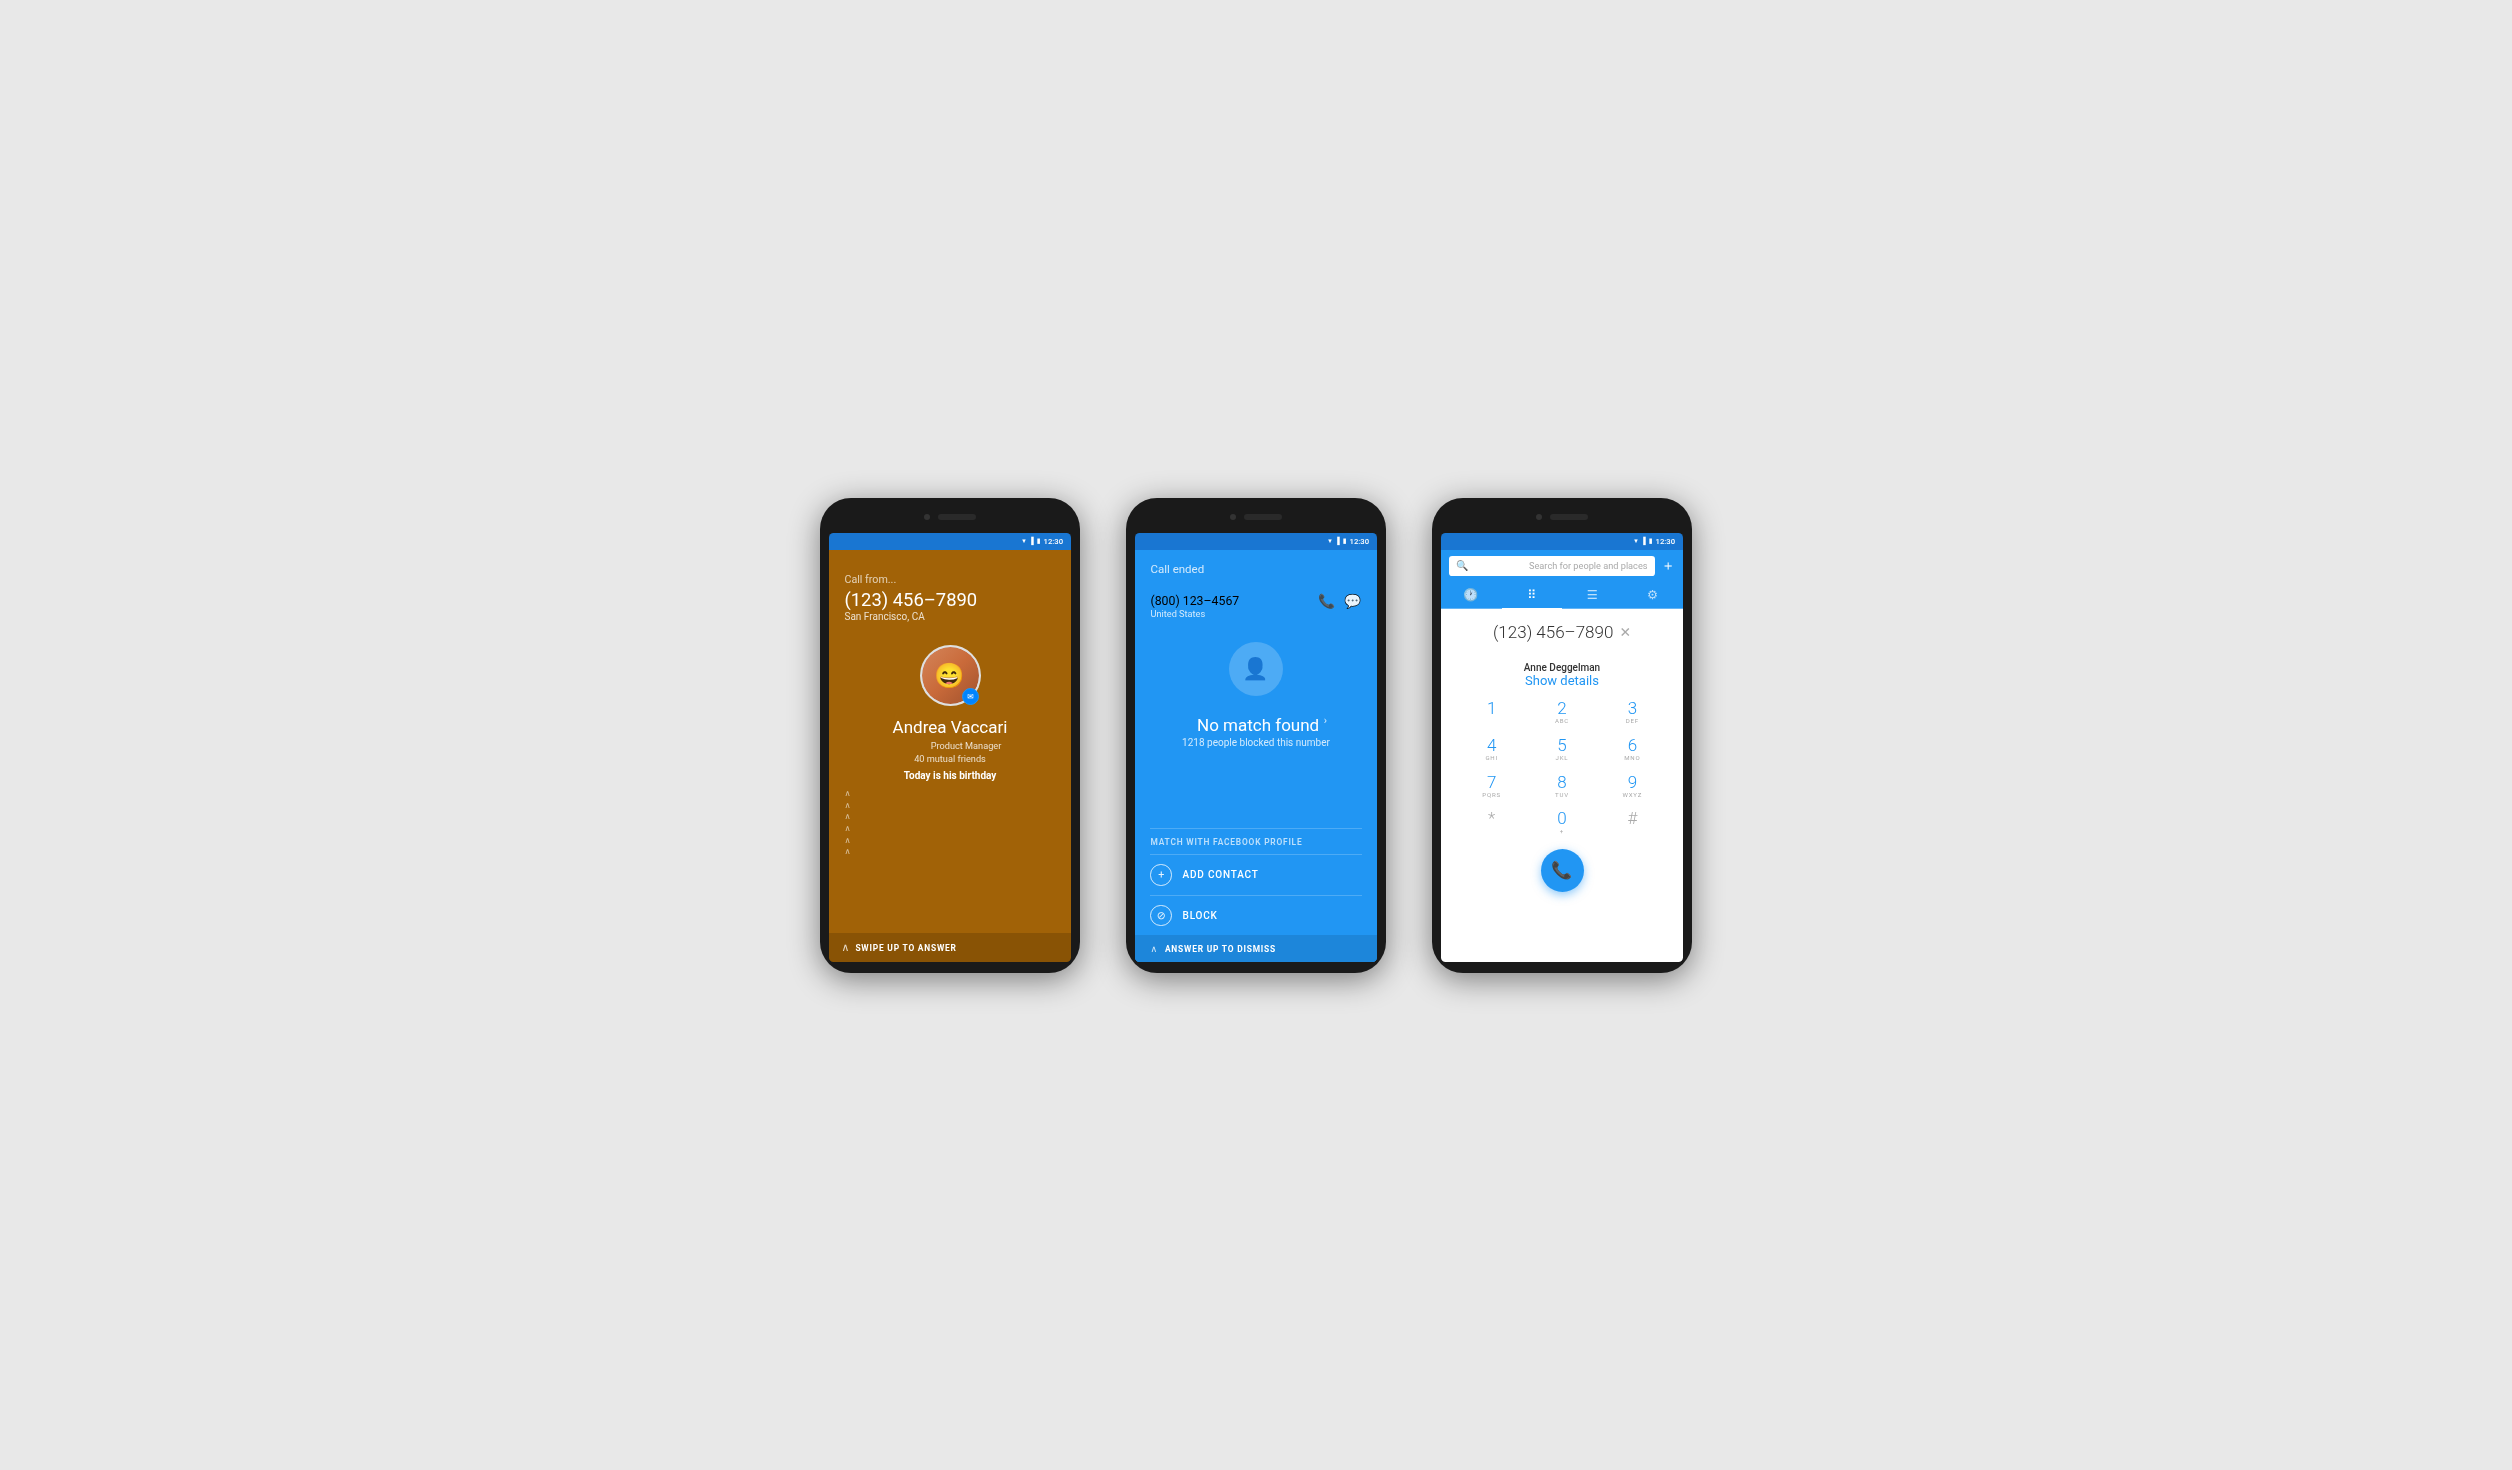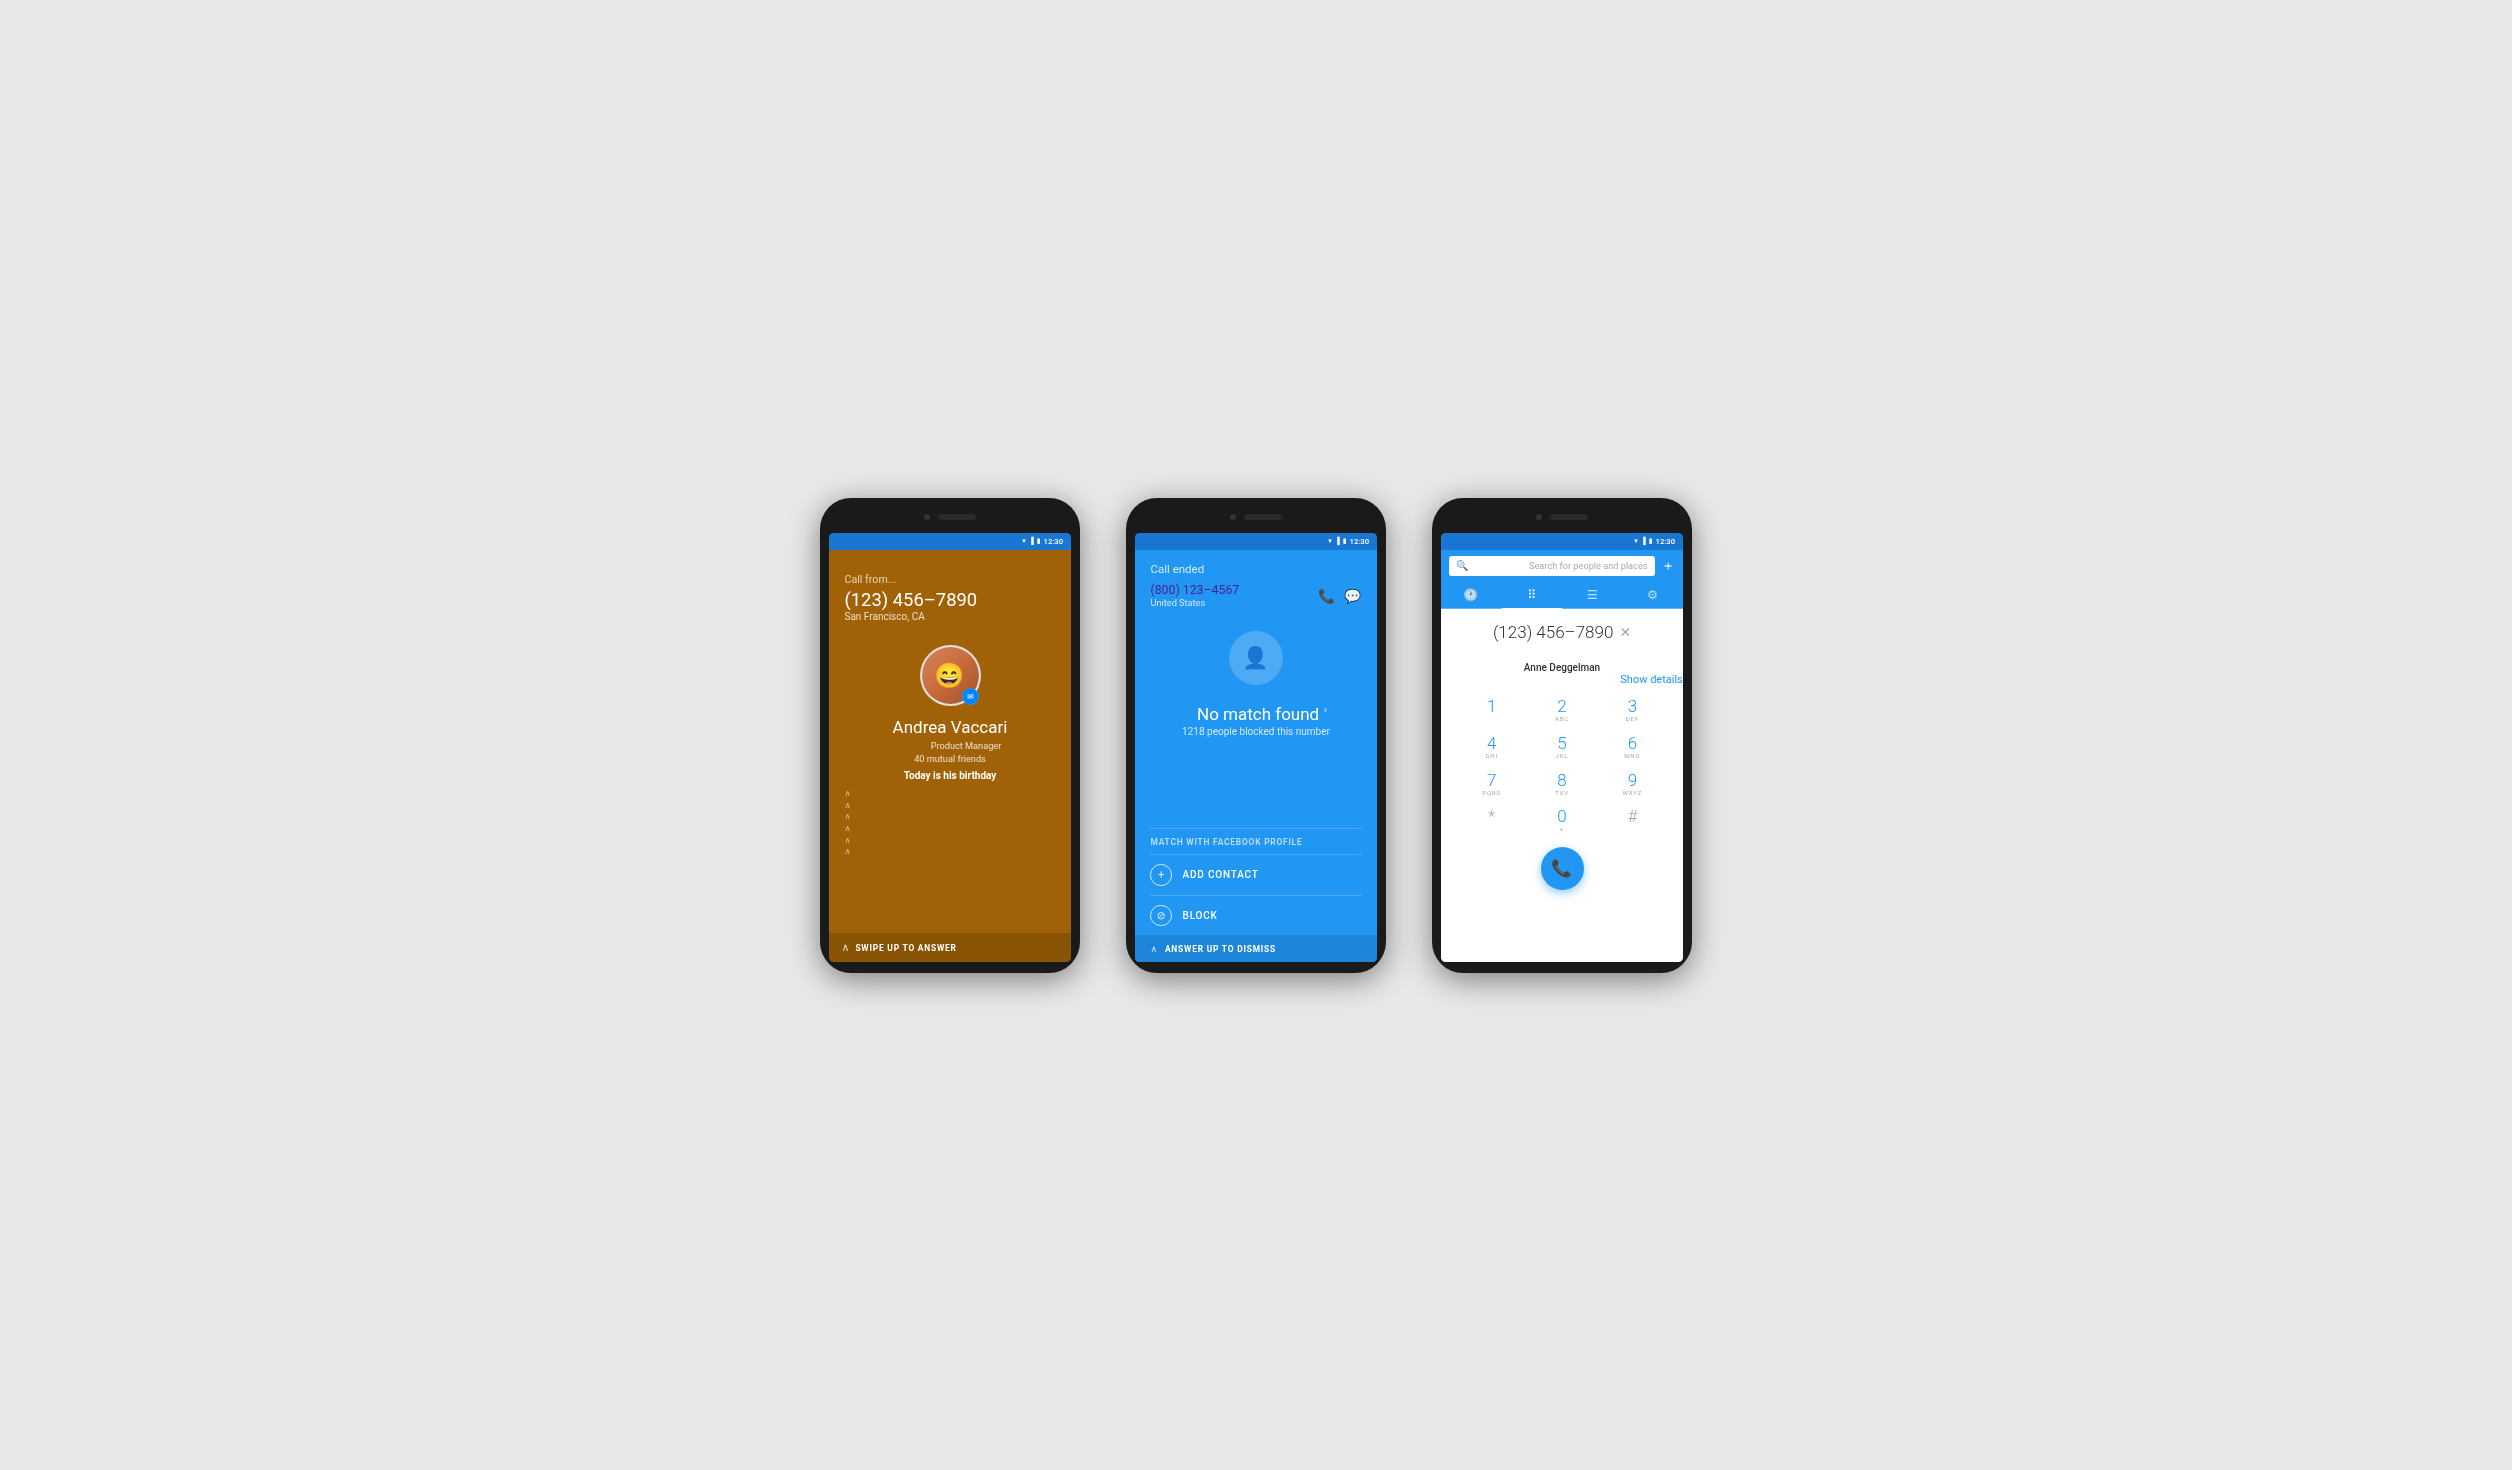--- a/index.html
+++ b/index.html
@@ -220,24 +220,24 @@
     }
     .call-ended-header {
       padding: 12.3px 15.3px 7.7px 15.3px;
     }
     .call-ended-label {
       color: rgba(255,255,255,0.8);
       font-size: 11.5px;
       font-weight: 400;
     }
     .call-ended-number {
-      color: #4c1d95;
+      color: #000000;
       font-size: 12.3px;
       font-weight: 400;
-      margin-top: 2px;
+      margin-top: 13px;
     }
     .call-ended-country {
       color: rgba(255,255,255,0.8);
       font-size: 9.2px;
     }
     .call-actions-row {
       display: flex;
       gap: 9.2px;
       margin-top: 3.1px;
     }
@@ -411,23 +411,23 @@
       font-size: 13.8px;
     }
     .contact-name-dialer {
       text-align: center;
       color: #333;
       font-size: 10px;
       font-weight: 500;
       margin-top: 17px;
     }
     .show-details {
-      text-align: right;
+      text-align: center;
       color: #2196f3;
-      font-size: 11px;
+      font-size: 13px;
       margin-bottom: 6.1px;
     }
     .keypad {
       display: grid;
       grid-template-columns: 1fr 1fr 1fr;
       padding: 0 15.3px;
       gap: 0;
     }
     .key-cell {
       display: flex;

